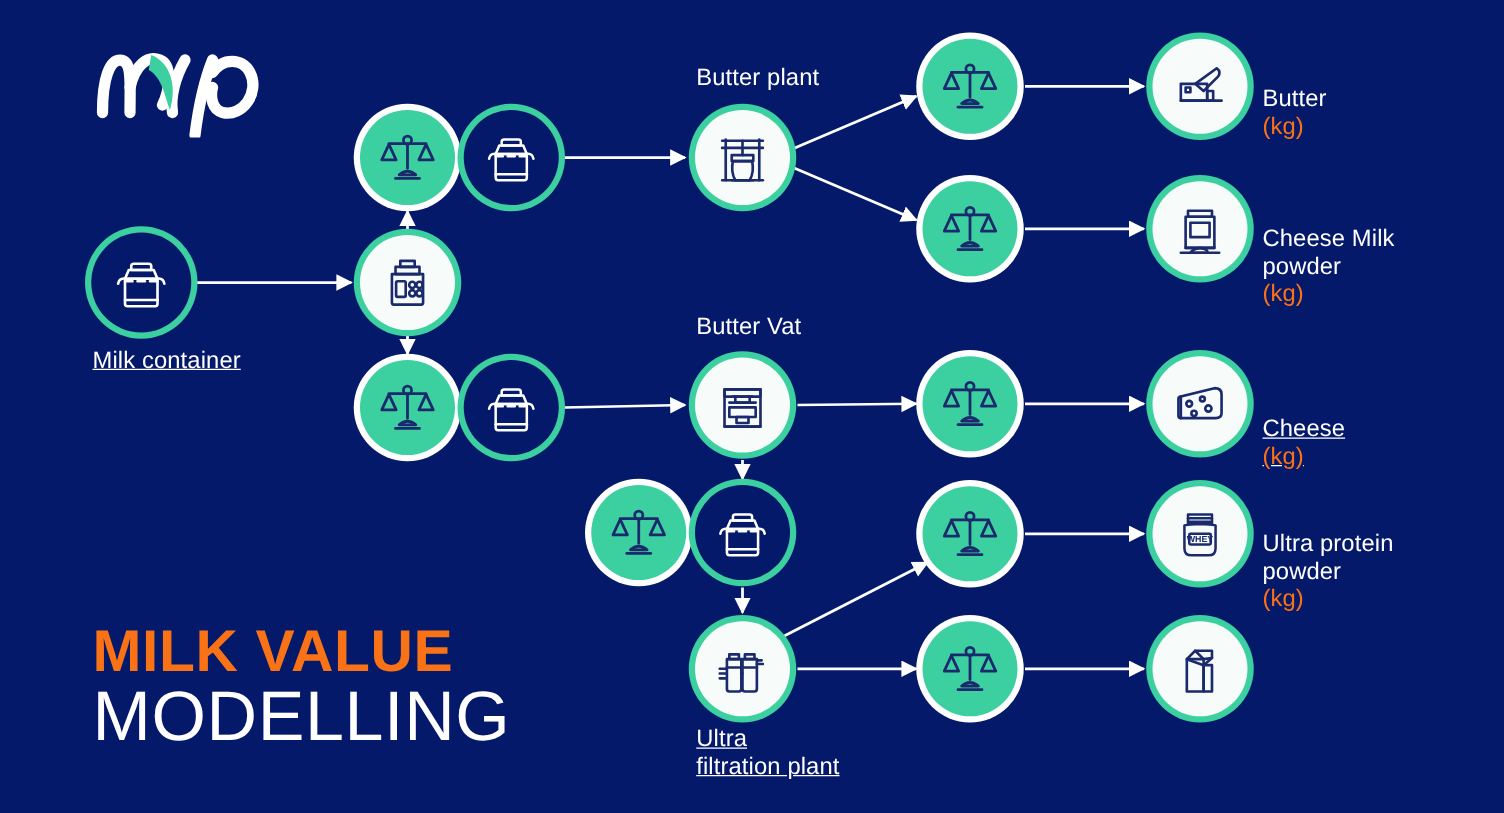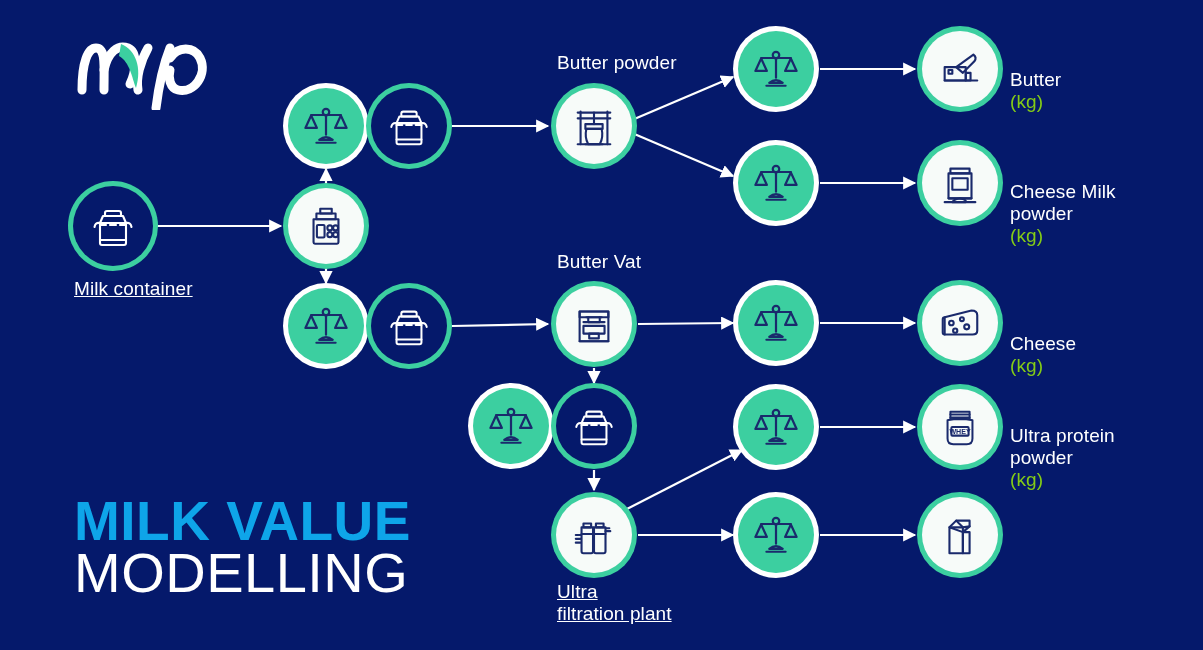--- a/index.html
+++ b/index.html
@@ -51,31 +51,31 @@
   .label {
     position: absolute;
     color: #ffffff;
     font-size: 19px;
     line-height: 22px;
     font-weight: 400;
     letter-spacing: .1px;
     z-index: 4;
     white-space: pre-line;
   }
-  .label .unit { color: #84cc16; }
+  .label .unit { color: #f97316; }
   
   #logo { position: absolute; left: 74px; top: 18px; z-index: 5; }
   
   #title {
     position: absolute; left: 74px; top: 495px; z-index: 5;
   }
   #title .l1 {
     display: block;
-    color: #0ea5e9;
-    font-size: 55px;
+    color: #f97316;
+    font-size: 47px;
     line-height: 52px;
     font-weight: 700;
     letter-spacing: .5px;
   }
   #title .l2 {
     display: block;
     color: #ffffff;
     font-size: 56px;
     line-height: 52px;
     font-weight: 400;
@@ -434,35 +434,35 @@
   </div>
   <div class="node white" style="left:922px; top:497px; width:76px; height:76px;">
     <span>
       <svg width="46" height="46" viewBox="0 0 48 48">
           <use href="#sym-carton"></use>
         </svg>
     </span>
   </div>
 
   <div class="label" style="left:74px; top:278px;text-decoration:underline;">Milk container</div>
-  <div class="label" style="left:557px; top:52px;">Butter powder</div>
+  <div class="label" style="left:557px; top:52px;">Butter plant</div>
   <div class="label" style="left:557px; top:251px;">Butter Vat</div>
   <div class="label" style="left:557px; top:581px;text-decoration:underline;">Ultra
 filtration plant</div>
 
   <div class="label" style="left:1010px; top:47px;">
     <span>Butter</span>
     <span class="unit">(kg)</span>
   </div>
   <div class="label" style="left:1010px; top:159px;">
     <span>Cheese Milk
 powder</span>
     <span class="unit">(kg)</span>
   </div>
-  <div class="label" style="left:1010px; top:311px;">
+  <div class="label" style="left:1010px; top:311px;text-decoration:underline;">
     <span>Cheese</span>
     <span class="unit">(kg)</span>
   </div>
   <div class="label" style="left:1010px; top:403px;">
     <span>Ultra protein
 powder</span>
     <span class="unit">(kg)</span>
   </div>
 
   <div id="title">

